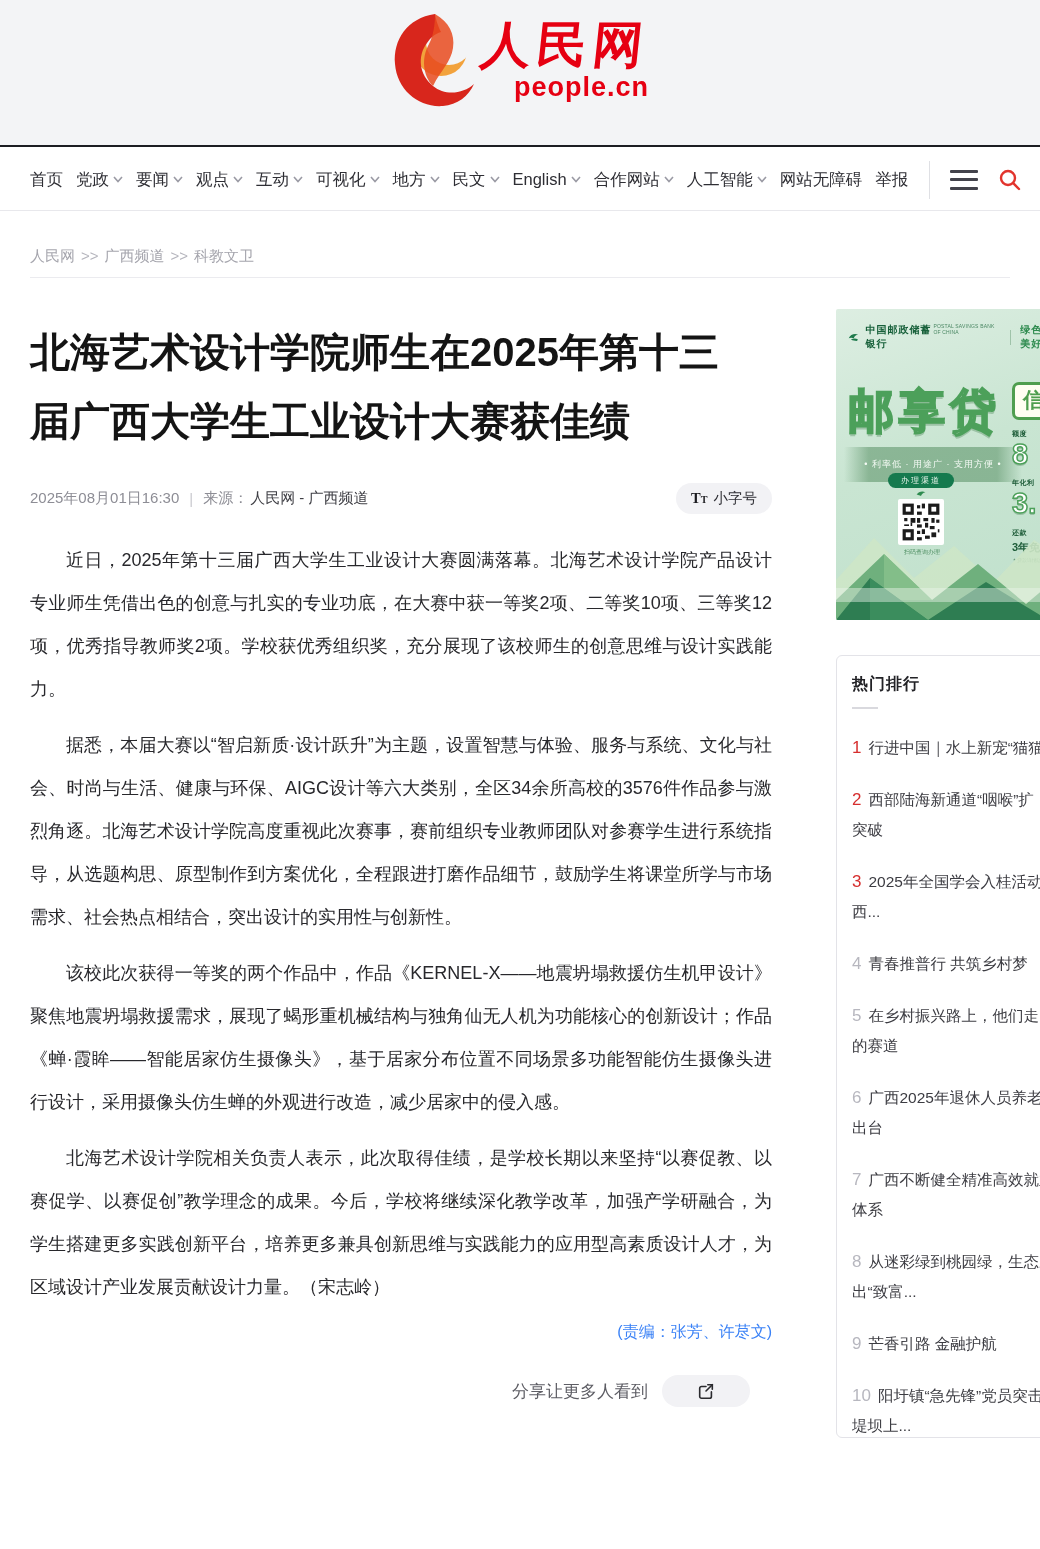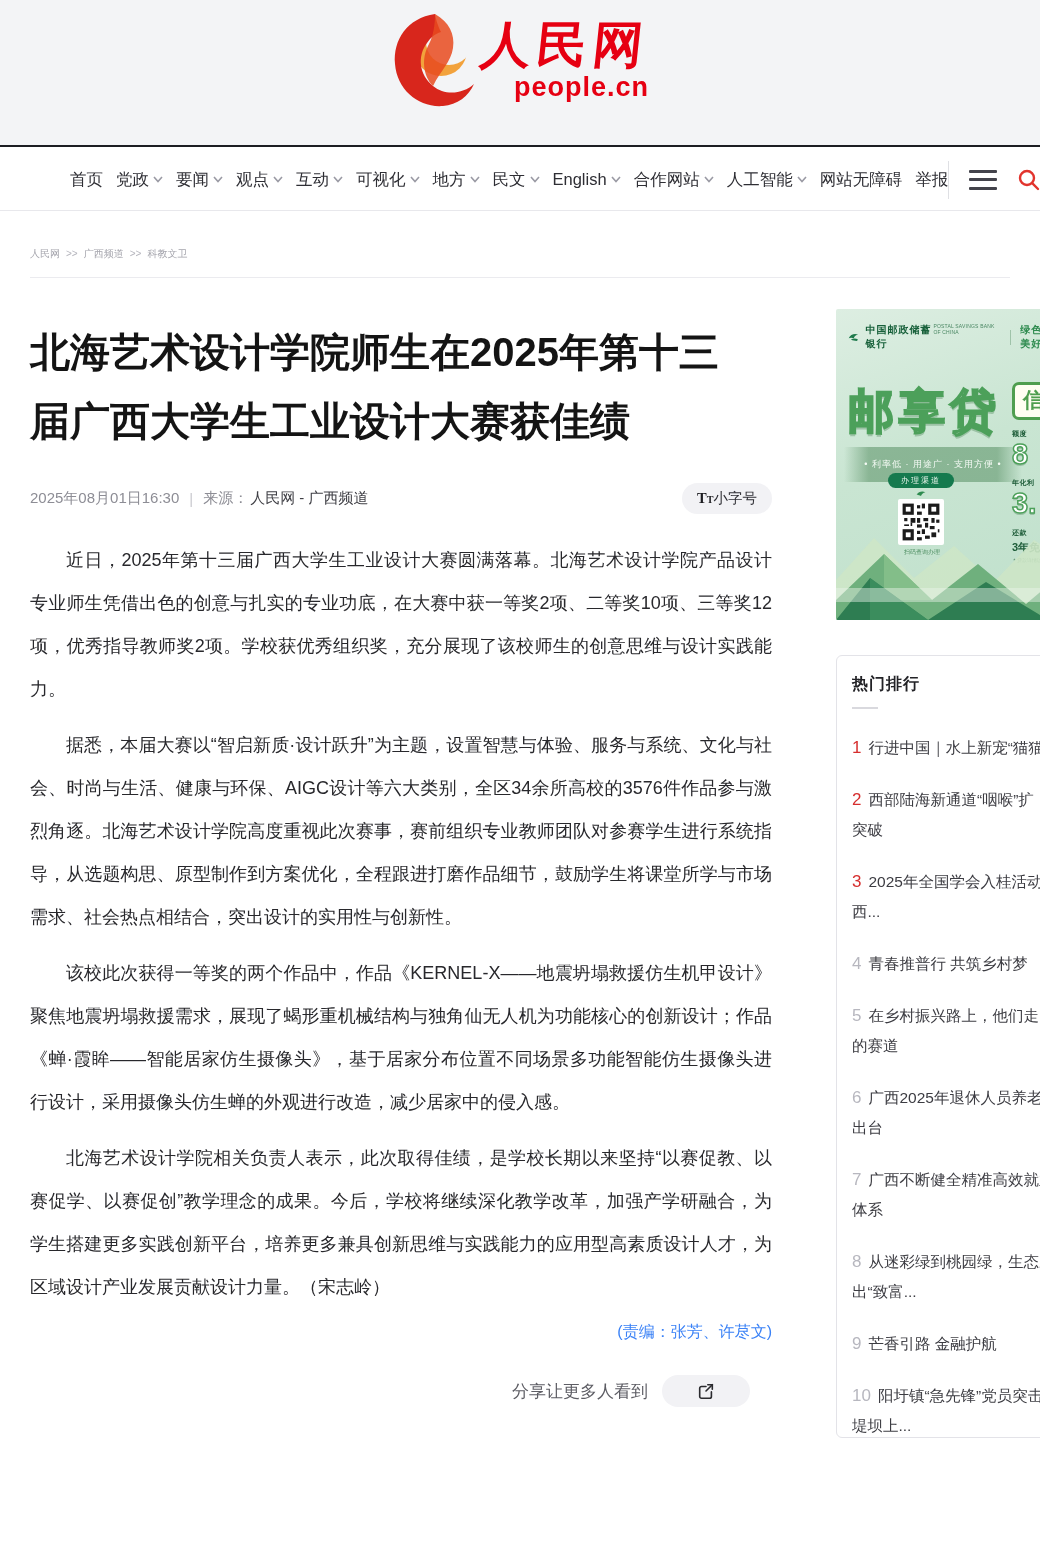--- a/index.html
+++ b/index.html
@@ -14,50 +14,50 @@
   .logo { position:absolute; left:50%; top:12px; transform:translateX(-50%);
           display:flex; align-items:flex-start; gap:4px; cursor:pointer; }
   .logo-text { display:flex; flex-direction:column; align-items:center; padding-top:8px; }
   .logo-cn { font-size:50px; font-weight:bold; color:#e60012; letter-spacing:6px;
              transform:skewX(-6deg); line-height:1; }
   .logo-en { font-size:27px; font-weight:bold; color:#e60012; line-height:1;
              margin-top:4px; align-self:flex-end; letter-spacing:1px; }
 
   
   .main-nav { position:absolute; top:149px; left:0; width:1040px; height:62px;
-              background:#fff; border-bottom:1px solid #e8e8ec;padding-left:40px; }
+              background:#fff; border-bottom:1px solid #e8e8ec; }
   .nav-inner { display:flex; align-items:center; height:100%; padding:0 18px 0 30px; }
   .nav-list { display:flex; list-style:none; align-items:center; gap:13px; }
   .nav-list li { display:flex; align-items:center; gap:4px; font-size:16.5px;
                  color:#2e2e34; white-space:nowrap; cursor:pointer; }
   .chev { width:10px; height:7px; display:inline-block; }
   .nav-right { margin-left:auto; display:flex; align-items:center; gap:20px; }
   .vdiv { width:1px; height:38px; background:#dfe0e4; }
   .hamburger { width:28px; height:20px; display:flex; flex-direction:column;
                justify-content:space-between; cursor:pointer; }
   .hamburger span { display:block; height:3px; background:#43434b; border-radius:1px; }
   .search-btn { cursor:pointer; display:flex; align-items:center; }
 
   
-  .breadcrumb { position:absolute; top:247px; left:30px; font-size:10px; color:#a5a5ad; }
+  .breadcrumb { position:absolute; top:247px; left:30px; font-size:15px; color:#a5a5ad; }
   .breadcrumb span { cursor:pointer; }
   .breadcrumb .sep { color:#b5b5bd; margin:0 6px; cursor:default; }
   .content-divider { position:absolute; top:277px; left:30px; width:980px; height:0;
                      border-top:1px solid #ebebef; }
 
   
   .article { position:absolute; top:318px; left:30px; width:742px; }
   .article-title { width:722px; font-size:40px; line-height:69px; font-weight:bold;
                    color:#141414; letter-spacing:0; }
   .article-meta { display:flex; align-items:center; margin-top:26px; height:32px;
                   font-size:15px; color:#8d8d95; }
   .meta-divider { color:#c9c9cf; margin:0 10px; }
   .source-link { color:#3f3f45; margin-left:2px; cursor:pointer; }
   .font-size-button { margin-left:auto; background:#f2f2f5; border-radius:16px;
-                      height:31px; display:flex; align-items:center; 
+                      height:31px; display:flex; align-items:center; gap:6px;
                       padding:0 15px; font-size:14.5px; color:#2e2e34; cursor:pointer; }
   .tt { font-family:"Liberation Serif","DejaVu Serif",serif; font-weight:bold; color:#1c1c20; }
   .tt small { font-size:70%; }
   .article-body { margin-top:25px; }
   .article-body p { font-size:18px; line-height:43px; color:#28282c; text-align:justify;
                     text-indent:2em; margin-bottom:13px; }
   .editor-note { text-align:right; font-size:16px; color:#3b82f6; margin-top:8px; }
   .share-row { display:flex; align-items:center; gap:14px; width:max-content;
                margin:32px 22px 0 auto; font-size:17px; color:#5d5d64; }
   .share-button { width:88px; height:32px; background:#f2f2f5; border-radius:16px;

